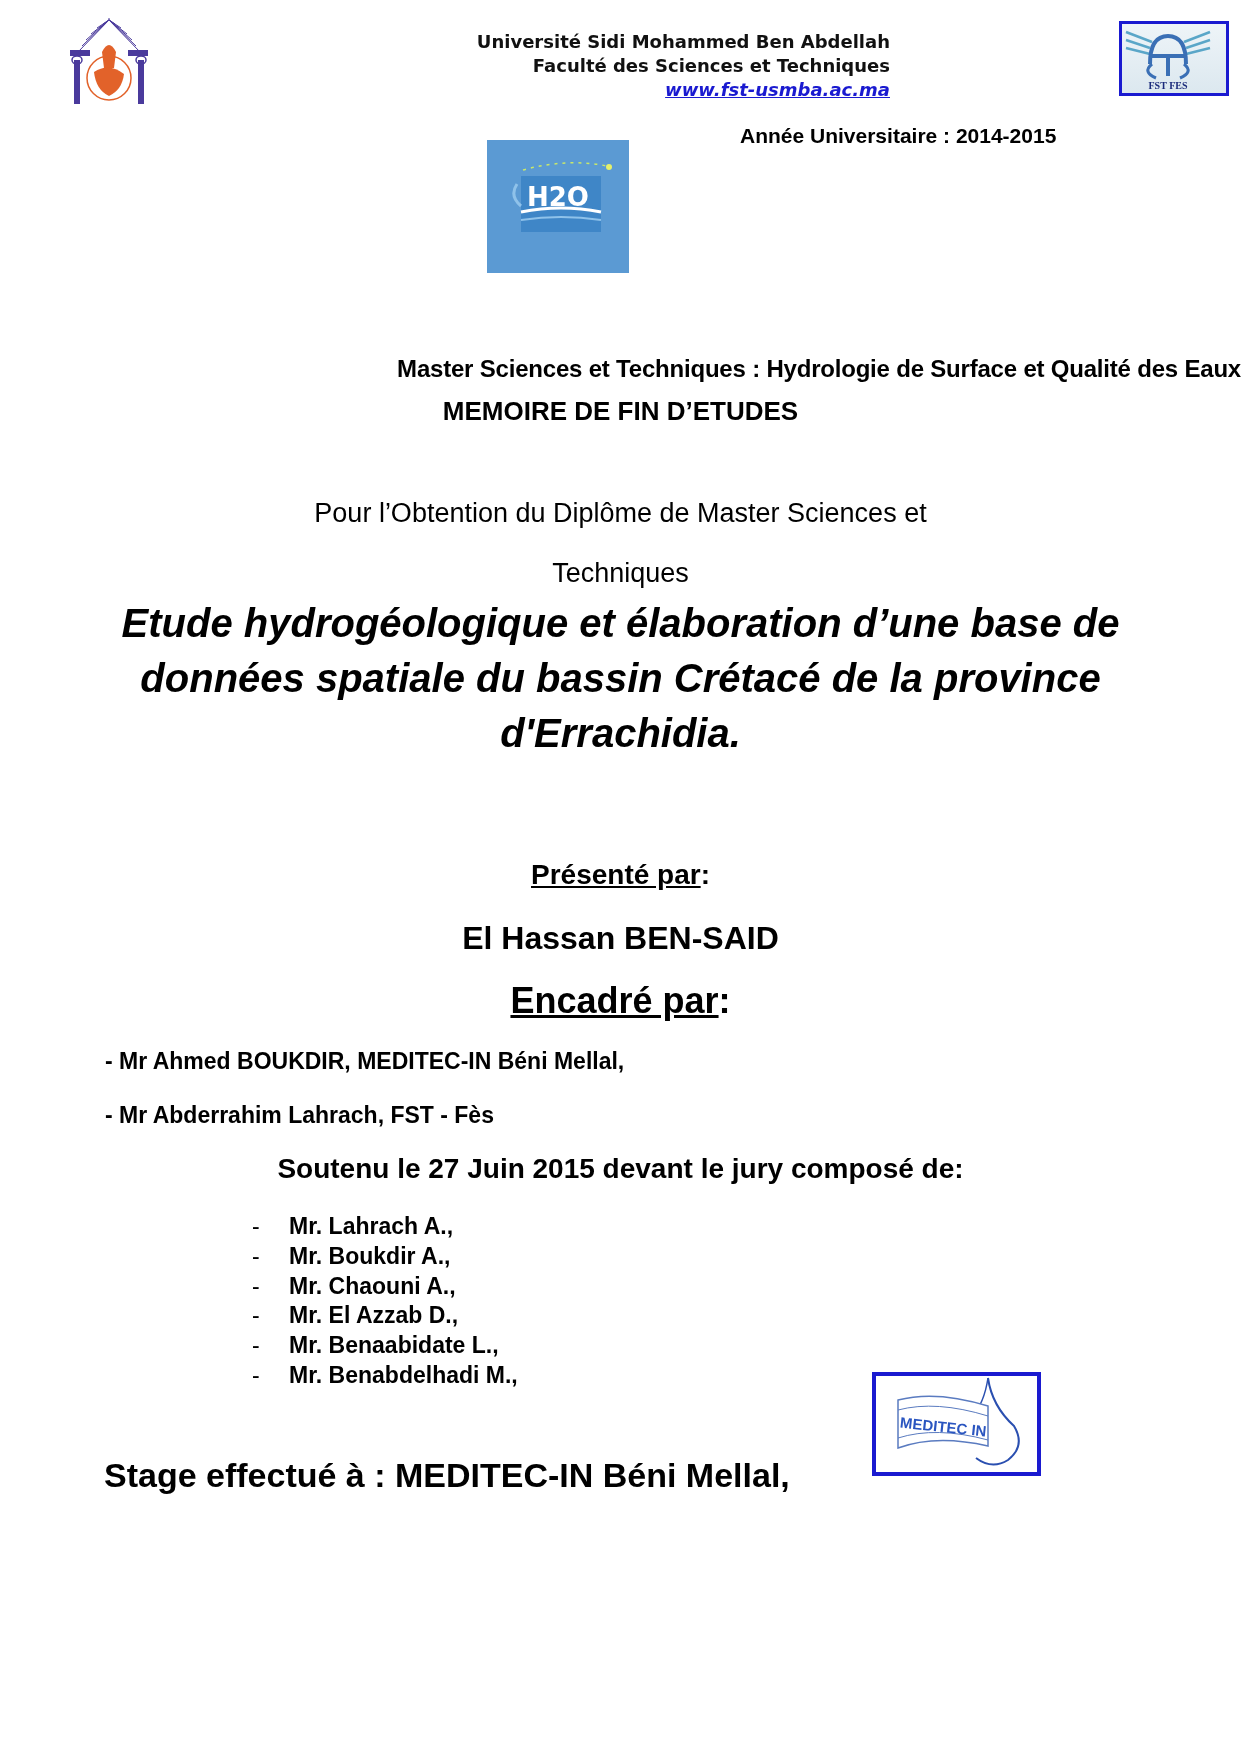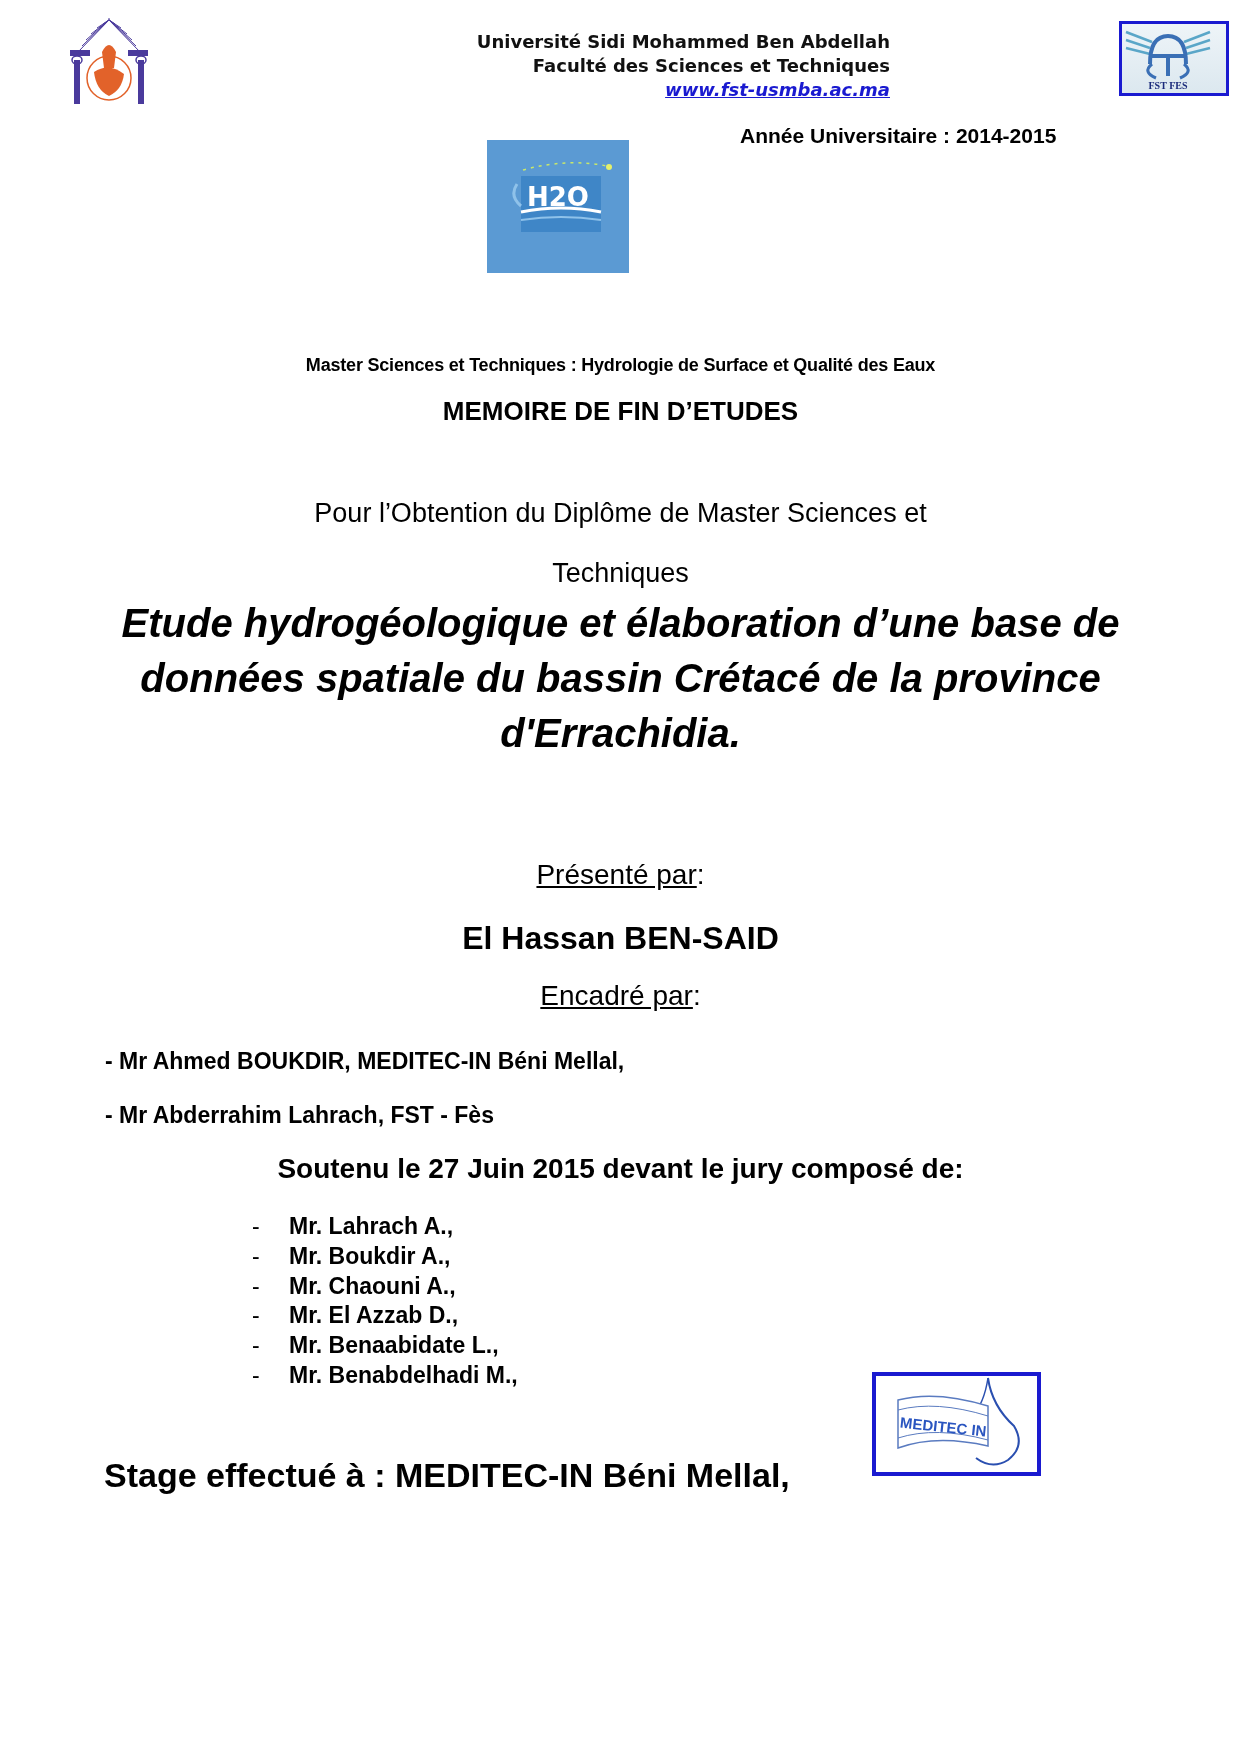--- a/index.html
+++ b/index.html
@@ -11,29 +11,29 @@
   .uni-head { position: absolute; left: 360px; width: 530px; top: 30px; text-align: right; font-family: "DejaVu Sans", sans-serif; font-weight: bold; font-size: 18px; line-height: 24px; color: #111; }
   .uni-head a { color: #1a1ad0; font-style: italic; text-decoration: underline; }
   .year { position: absolute; left: 740px; top: 124px; font-weight: bold; font-size: 21px; }
 
   .logo-usmba { position: absolute; left: 66px; top: 14px; width: 86px; height: 92px; }
   .logo-fst { position: absolute; left: 1086px; top: 21px; width: 110px; height: 75px; border: 3px solid #1a1ad0; background: linear-gradient(180deg, #eef4f8 0%, #dce8ef 100%); box-sizing: border-box; margin-left: 33px; }
   .logo-h2o { position: absolute; left: 487px; top: 140px; width: 142px; height: 133px; background: #5b9ad3; }
   .logo-meditec { position: absolute; left: 872px; top: 1372px; width: 169px; height: 104px; border: 4px solid #1a1ad0; background: #fff; box-sizing: border-box; }
 
   
-  .program { top: 355px; font-weight: bold; font-size: 18px; letter-spacing: -0.2px; }
+  .program { top: 355px; font-weight: bold; font-size: 24px; letter-spacing: -0.2px; text-align: right; }
   .memoire { top: 396px; font-weight: bold; font-size: 26px; }
   .obtention { top: 483px; font-size: 27px; line-height: 60px; }
   .obtention span { display: block; }
   .title { top: 596px; left: 60px; width: 1121px; text-align: center; font-weight: bold; font-style: italic; font-size: 40px; line-height: 55px; white-space: normal; }
-  .present-label { top: 859px; font-weight: normal; font-size: 28px; }
+  .present-label { top: 859px; font-weight: bold; font-size: 28px; }
   .u { text-decoration: underline; }
   .author { top: 920px; font-weight: bold; font-size: 32px; }
-  .encad-label { top: 980px; font-weight: normal; font-size: 28px; }
+  .encad-label { top: 980px; font-weight: bold; font-size: 36px; }
   .sup { left: 105px; font-weight: bold; font-size: 23px; }
   .soutenu { top: 1153px; font-weight: bold; font-size: 28px; }
   .jury { left: 252px; top: 1212px; font-weight: bold; font-size: 23px; line-height: 29.8px; }
   .jury-row { display: flex; }
   .jury-row .dash { width: 37px; font-weight: normal; }
   .stage { left: 104px; top: 1456px; font-weight: bold; font-size: 34px; }
 </style>
 </head>
 <body>
 

